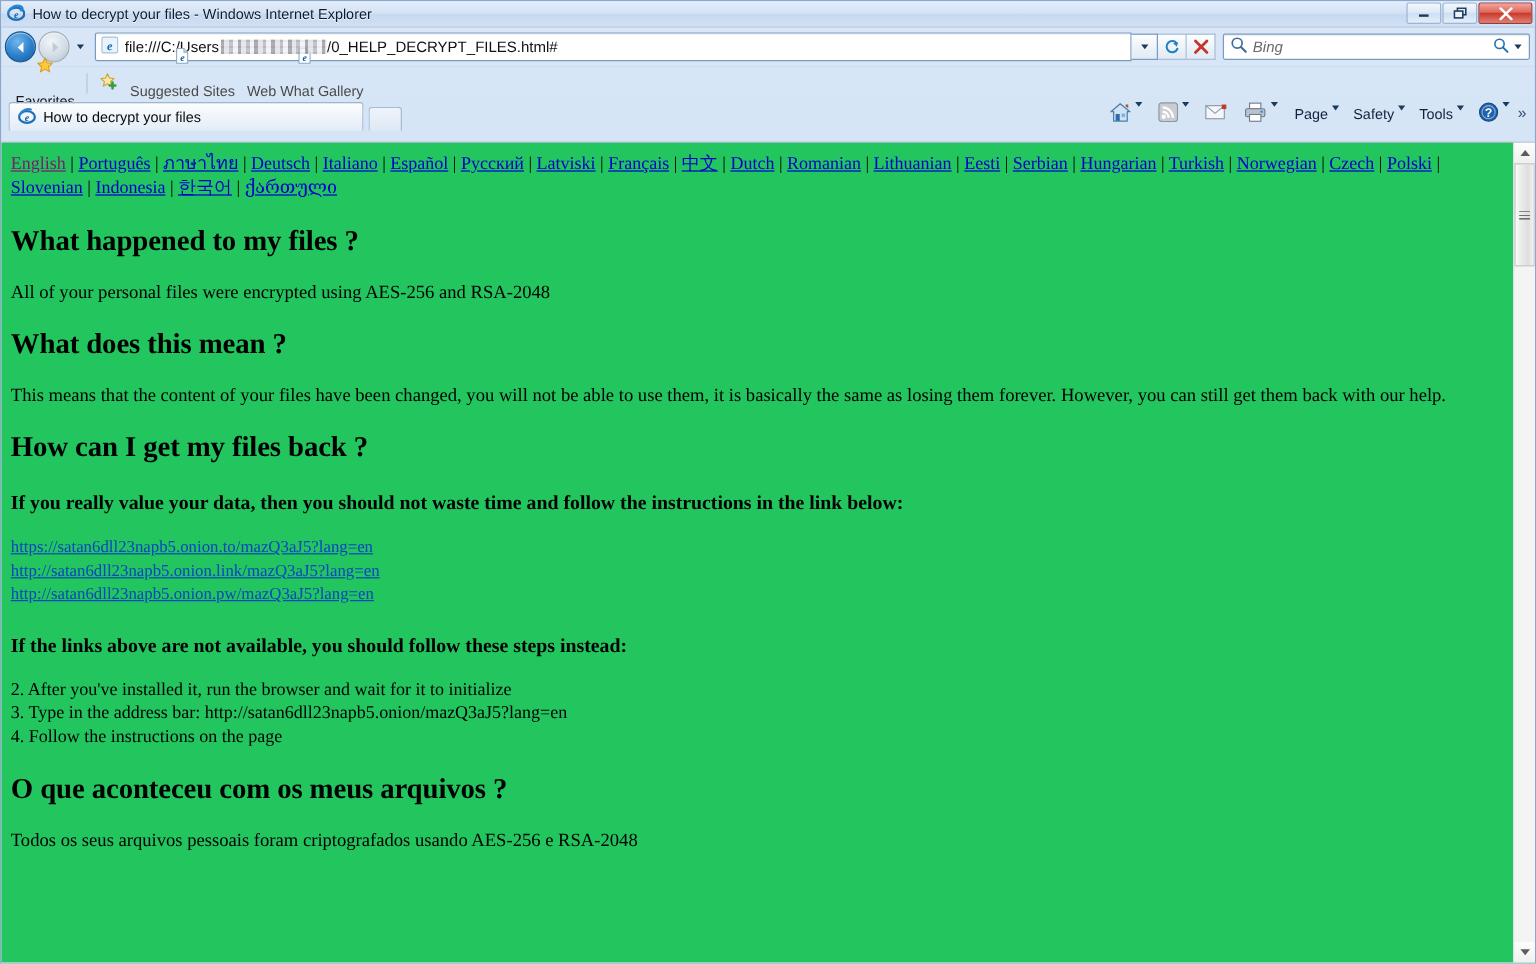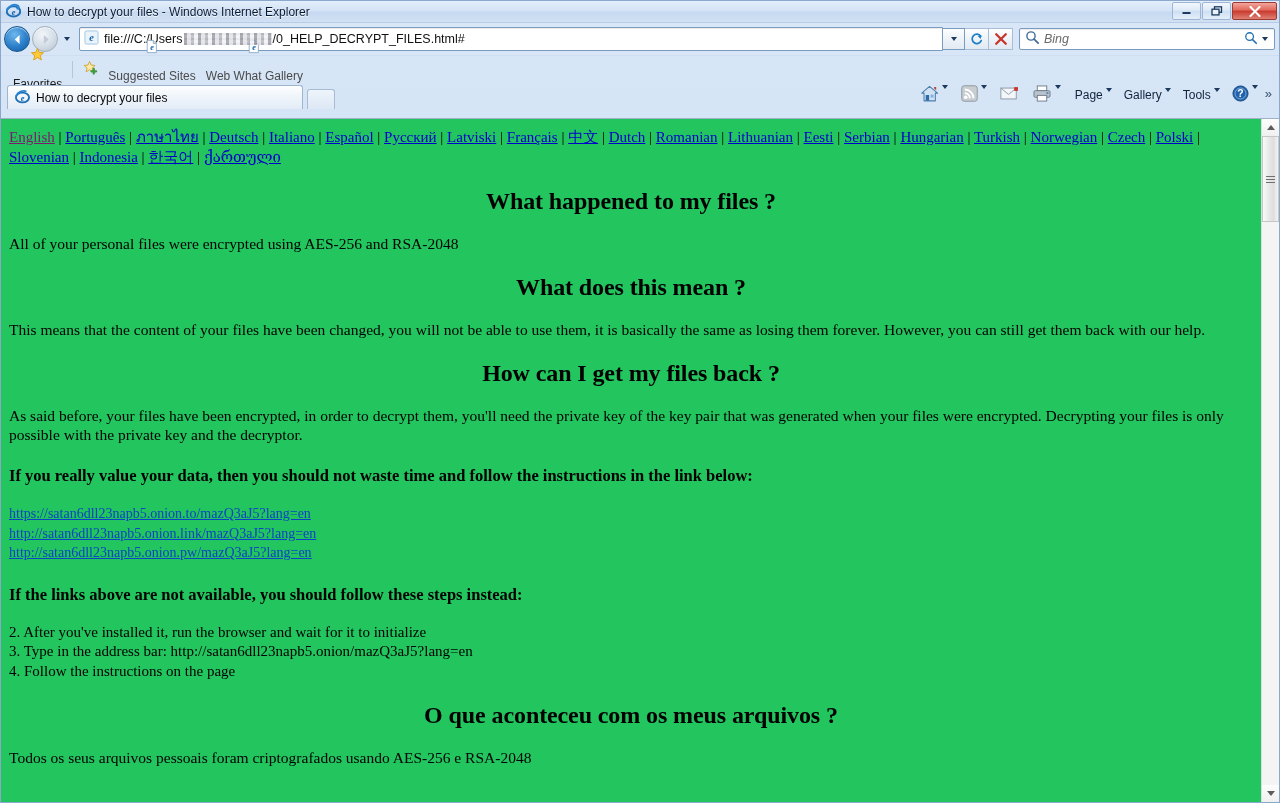--- a/index.html
+++ b/index.html
@@ -302,21 +302,20 @@
     color: #7b1a6f;
   }
   .lang-sep { color: #000; }
 
   h2.pg-h {
     font-size: 24px;
     font-weight: bold;
     margin: 20px 0 0 0;
     line-height: 28px;
     letter-spacing: -0.1px;
-    text-align: center;
   }
   p.pg-p {
     font-size: 15.5px;
     line-height: 19px;
     margin: 19px 0 0 0;
   }
   h3.pg-h3 {
     font-size: 16.5px;
     font-weight: bold;
     margin: 22px 0 0 0;
@@ -586,21 +585,21 @@
           </svg>
         </span>
         <span class="caret"></span>
       </div>
 
       <div class="cmd-item" style="margin-left:6px;">
         <span>Page</span>
         <span class="caret"></span>
       </div>
       <div class="cmd-item" style="margin-left:4px;">
-        <span>Gallery</span>
+        <span>Safety</span>
         <span class="caret"></span>
       </div>
       <div class="cmd-item" style="margin-left:4px;">
         <span>Tools</span>
         <span class="caret"></span>
       </div>
       <div class="cmd-item" style="margin-left:4px;">
         <span>
           <svg width="17" height="17" viewBox="0 0 18 18">
             <circle cx="9" cy="9" r="8" fill="#1f62ad" stroke="#14487f"></circle>
@@ -623,21 +622,20 @@
           <a href="#" class="visited">English</a><span class="lang-sep"> | </span><a href="#">Português</a><span class="lang-sep"> | </span><a href="#">ภาษาไทย</a><span class="lang-sep"> | </span><a href="#">Deutsch</a><span class="lang-sep"> | </span><a href="#">Italiano</a><span class="lang-sep"> | </span><a href="#">Español</a><span class="lang-sep"> | </span><a href="#">Русский</a><span class="lang-sep"> | </span><a href="#">Latviski</a><span class="lang-sep"> | </span><a href="#">Français</a><span class="lang-sep"> | </span><a href="#">中文</a><span class="lang-sep"> | </span><a href="#">Dutch</a><span class="lang-sep"> | </span><a href="#">Romanian</a><span class="lang-sep"> | </span><a href="#">Lithuanian</a><span class="lang-sep"> | </span><a href="#">Eesti</a><span class="lang-sep"> | </span><a href="#">Serbian</a><span class="lang-sep"> | </span><a href="#">Hungarian</a><span class="lang-sep"> | </span><a href="#">Turkish</a><span class="lang-sep"> | </span><a href="#">Norwegian</a><span class="lang-sep"> | </span><a href="#">Czech</a><span class="lang-sep"> | </span><a href="#">Polski</a><span class="lang-sep"> | </span><br><a href="#">Slovenian</a><span class="lang-sep"> | </span><a href="#">Indonesia</a><span class="lang-sep"> | </span><a href="#">한국어</a><span class="lang-sep"> | </span><a href="#">ქართული</a>
         </div>
 
         <h2 class="pg-h">What happened to my files ?</h2>
         <p class="pg-p">All of your personal files were encrypted using AES-256 and RSA-2048</p>
 
         <h2 class="pg-h">What does this mean ?</h2>
         <p class="pg-p">This means that the content of your files have been changed, you will not be able to use them, it is basically the same as losing them forever. However, you can still get them back with our help.</p>
 
         <h2 class="pg-h">How can I get my files back ?</h2>
-        <p class="pg-p">As said before, your files have been encrypted, in order to decrypt them, you'll need the private key of the key pair that was generated when your files were encrypted. Decrypting your files is only possible with the private key and the decryptor.</p>
 
         <h3 class="pg-h3">If you really value your data, then you should not waste time and follow the instructions in the link below:</h3>
 
         <div class="links-block">
           <a href="#">https://satan6dll23napb5.onion.to/mazQ3aJ5?lang=en</a>
           <a href="#">http://satan6dll23napb5.onion.link/mazQ3aJ5?lang=en</a>
           <a href="#">http://satan6dll23napb5.onion.pw/mazQ3aJ5?lang=en</a>
         </div>
 
         <h3 class="pg-h3">If the links above are not available, you should follow these steps instead:</h3>

